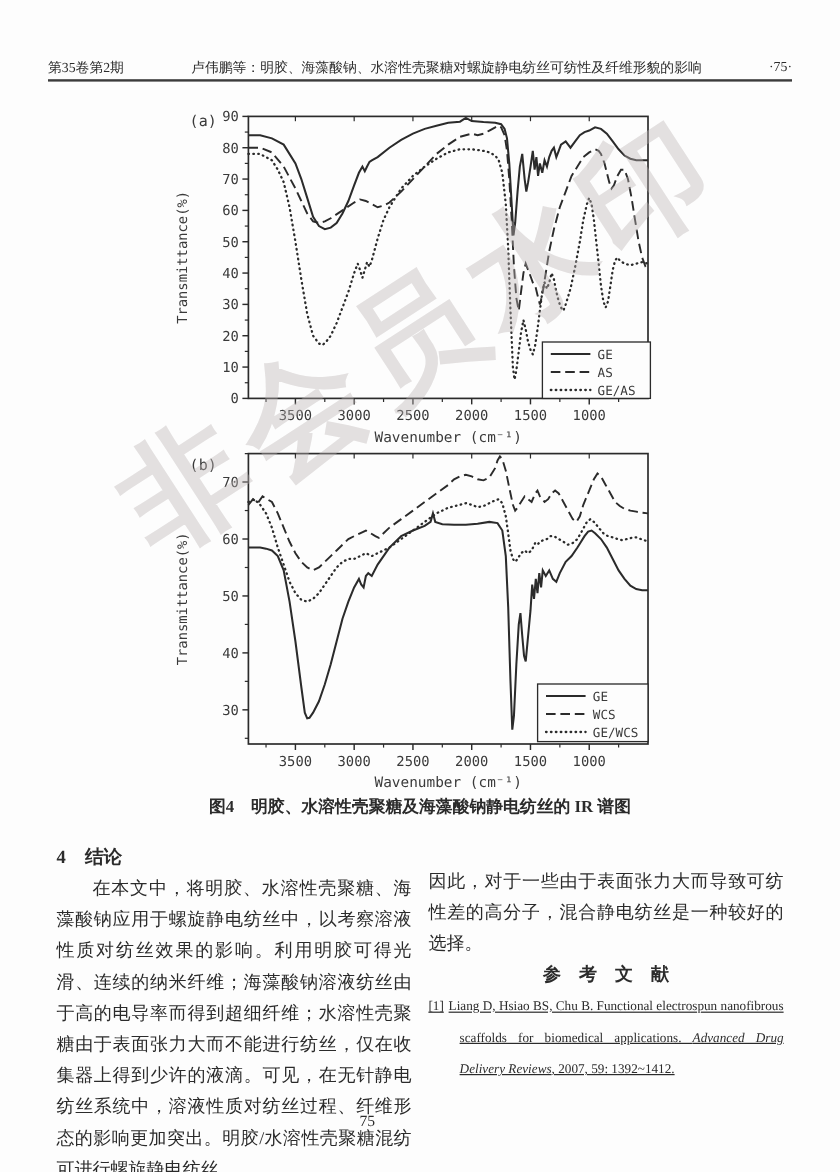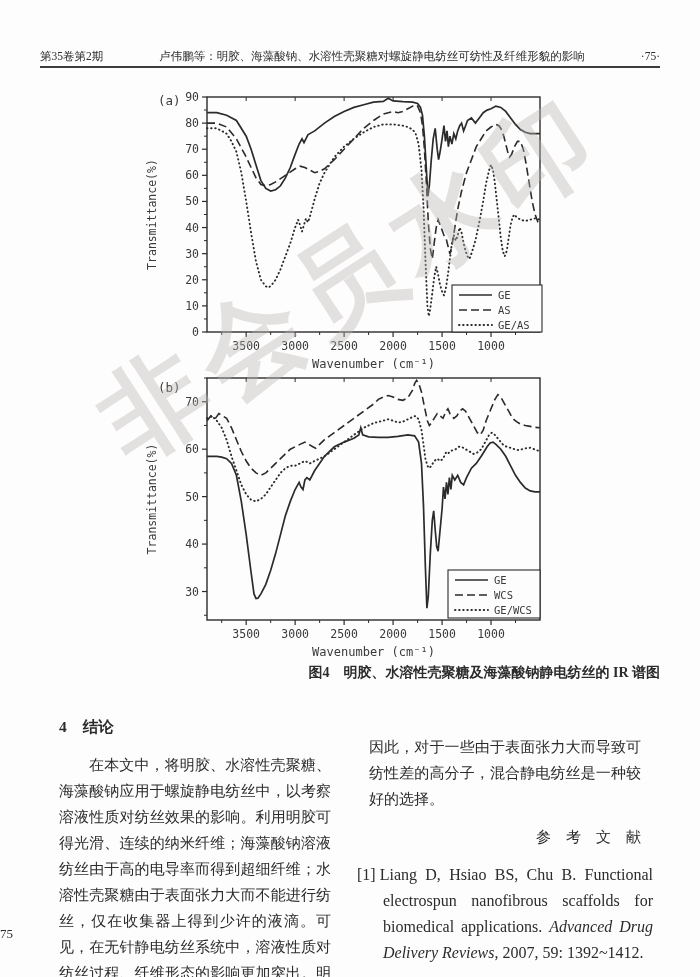--- a/index.html
+++ b/index.html
@@ -24,36 +24,36 @@
     font-size:104px;font-weight:700;letter-spacing:10px;white-space:nowrap;
     color:rgba(188,180,180,0.40);z-index:5;pointer-events:none;
   }
   
   .chart{position:absolute;width:430px;height:300px;}
   #chart-a{left:140px;top:85px;}
   #chart-b{left:140px;top:372px;}
   .chart svg{width:100%;height:100%;display:block;}
   
   .fig-caption{position:absolute;left:40px;top:664px;width:620px;
-    text-align:right;font-size:14px;font-weight:700;}
+    text-align:center;font-size:14px;font-weight:700;}
   
   .col{position:absolute;width:296px;font-size:15px;line-height:26px;
     text-align:justify;text-justify:inter-ideograph;}
   .col-left{left:47px;top:702px;}
   .col-right{left:357px;top:722px;}
   .sec-head{font-size:15.5px;font-weight:700;margin:0 0 4px 0;}
   .sec-head .num{margin-right:16px;}
-  .col p{margin:12px;}
+  .col p{margin:0;}
   .indent{text-indent:2em;}
-  .ref-head{text-align:right;font-weight:400;font-size:15px;margin:10px 0 6px 0;}
-  .ref{padding-left:26px;text-indent:-26px;font-size:16px;line-height:26px;}
+  .ref-head{text-align:center;font-weight:700;font-size:15px;margin:10px 0 6px 0;}
+  .ref{padding-left:26px;text-indent:-26px;font-size:11px;line-height:26px;text-decoration:underline;}
   .ref .lbl{margin-right:4px;}
   .ref .ital{font-style:italic;}
   
-  .footer{position:absolute;left:0;top:926px;width:612px;text-align:left;
+  .footer{position:absolute;left:0;top:926px;width:612px;text-align:center;
     font-size:13px;}
 </style>
 </head>
 <body>
 
 <div class="page">
 
   <div class="header">
     <span class="issue">第35卷第2期</span>
     <span class="title">卢伟鹏等：明胶、海藻酸钠、水溶性壳聚糖对螺旋静电纺丝可纺性及纤维形貌的影响</span>

